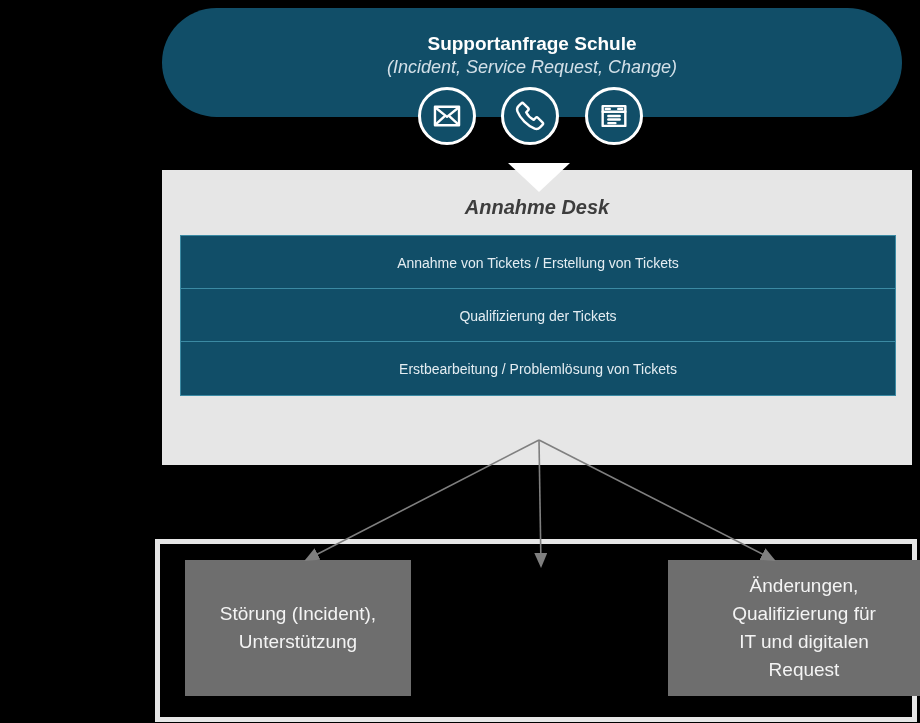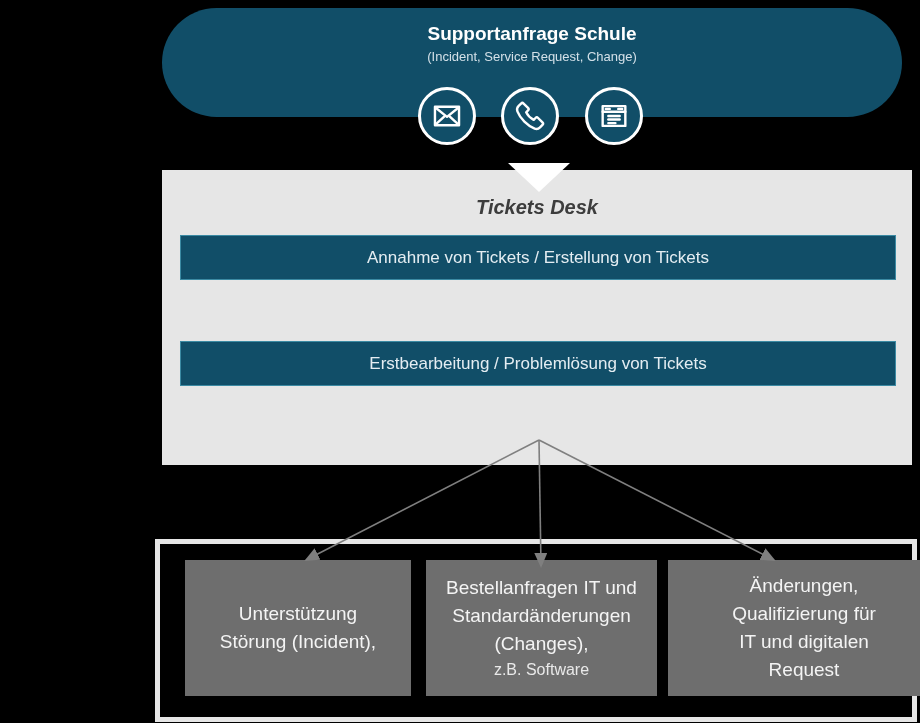--- a/index.html
+++ b/index.html
@@ -5,24 +5,24 @@
   html,body{margin:0;padding:0;background:#000;}
   #stage{
     position:relative;width:920px;height:723px;background:#000;overflow:hidden;
     font-family:"Liberation Sans", sans-serif;
   }
   
   .pill{
     position:absolute;left:162px;top:8px;width:740px;height:109px;
     background:var(--teal,#114e68);border-radius:55px;
     display:flex;flex-direction:column;align-items:center;box-sizing:border-box;
-    padding-top:15px;
+    padding-top:25px;
   }
   .pill-title{color:#fff;font-size:19px;font-weight:bold;line-height:22px;}
-  .pill-subtitle{color:var(--subtitle-text,#d3e0e8);font-size:13px;line-height:24px;}
+  .pill-subtitle{color:var(--subtitle-text,#d3e0e8);font-size:18px;line-height:24px;font-style:italic;}
   
   .icon-circle{
     position:absolute;top:87px;width:52px;height:52px;border-radius:50%;
     background:var(--teal,#114e68);border:3px solid #fff;
     display:flex;align-items:center;justify-content:center;z-index:5;
   }
   .icon-circle svg{stroke:#fff;fill:none;stroke-width:1.7;stroke-linecap:round;stroke-linejoin:round;}
   
   .down-triangle{
     position:absolute;left:508px;top:163px;width:0;height:0;z-index:6;
@@ -32,24 +32,24 @@
   
   .desk-panel{
     position:absolute;left:162px;top:170px;width:750px;height:295px;
     background:var(--panel-gray,#e6e6e6);
   }
   .desk-title{
     position:absolute;left:0;top:26px;width:100%;text-align:center;
     font-style:italic;font-weight:600;font-size:20px;color:var(--desk-text,#3d3d3d);
   }
   .desk-bar{
-    position:absolute;left:18px;width:716px;height:45px;box-sizing:border-box;
+    position:absolute;left:18px;width:716px;height:55px;box-sizing:border-box;
     background:var(--teal,#114e68);border:1px solid var(--teal-border,#3b8aa3);
     display:flex;align-items:center;justify-content:center;
-    color:var(--bar-text,#e4edf2);font-size:17px;
+    color:var(--bar-text,#e4edf2);font-size:14px;
   }
   .bar-0{top:65px}.bar-1{top:118px}.bar-2{top:171px}.bar-3{top:224px}
   
   .category-panel{
     position:absolute;left:155px;top:539px;width:762px;height:183px;
     box-sizing:border-box;border:5px solid var(--panel-gray,#e6e6e6);
     background:transparent;
   }
   .cat-box{
     position:absolute;top:560px;height:136px;background:var(--box-gray,#6e6e6e);
@@ -96,36 +96,31 @@
       <path d="M15 7 L17.8 7"></path>
       <path d="M8 12 L16 12"></path>
       <path d="M8 14.5 L16 14.5"></path>
       <path d="M8 17 L13 17"></path>
     </svg>
   </div>
 
   <div class="down-triangle"></div>
 
   <div class="desk-panel">
-    <div class="desk-title">Tickets Desk</div>
+    <div class="desk-title">Annahme Desk</div>
     <div class="desk-bar bar-0">Annahme von Tickets / Erstellung von Tickets</div>
+    <div class="desk-bar bar-1">Qualifizierung der Tickets</div>
     <div class="desk-bar bar-2">Erstbearbeitung / Problemlösung von Tickets</div>
   </div>
 
   <div class="category-panel"></div>
 
   <div class="cat-box cat-0">
+    <div>Störung (Incident),</div>
     <div>Unterstützung</div>
-    <div>Störung (Incident),</div>
-  </div>
-  <div class="cat-box cat-1">
-    <div>Bestellanfragen IT und</div>
-    <div>Standardänderungen</div>
-    <div>(Changes),</div>
-    <div class="cat-note">z.B. Software</div>
   </div>
   <div class="cat-box cat-2">
     <div>Änderungen,</div>
     <div>Qualifizierung für</div>
     <div>IT und digitalen</div>
     <div>Request</div>
   </div>
 
   <svg class="arrows" viewBox="0 0 920 723">
     <defs>

